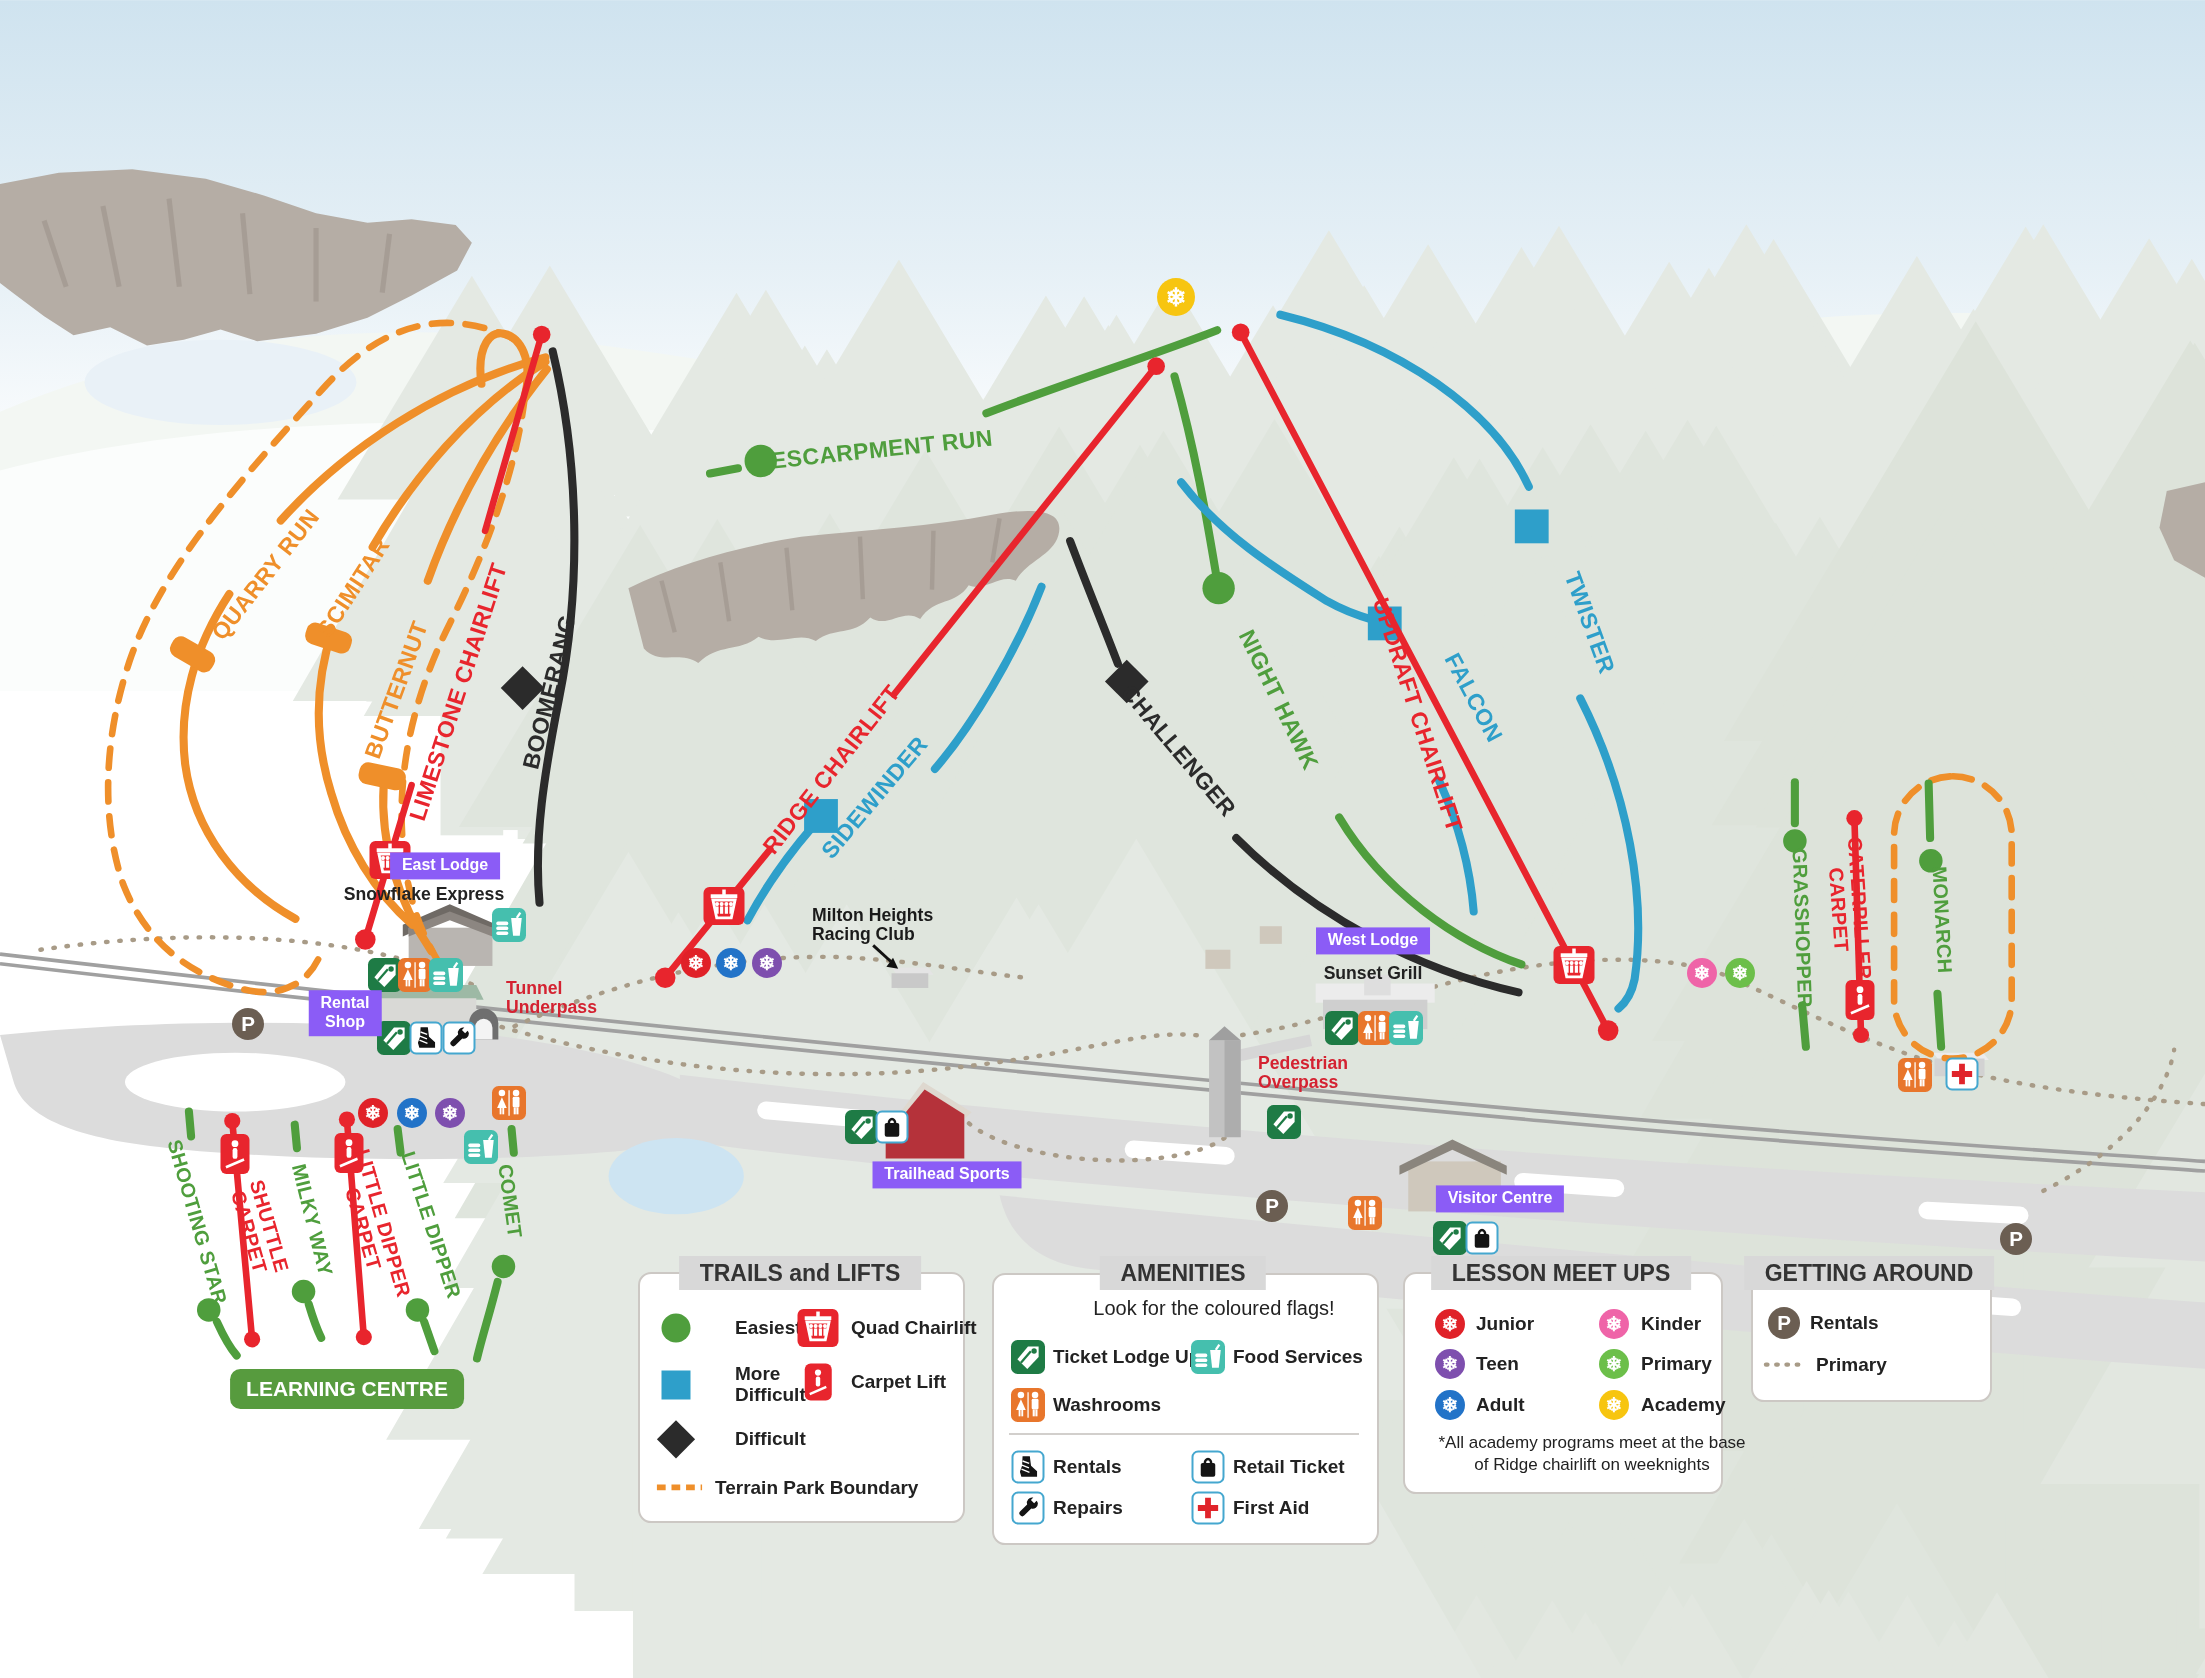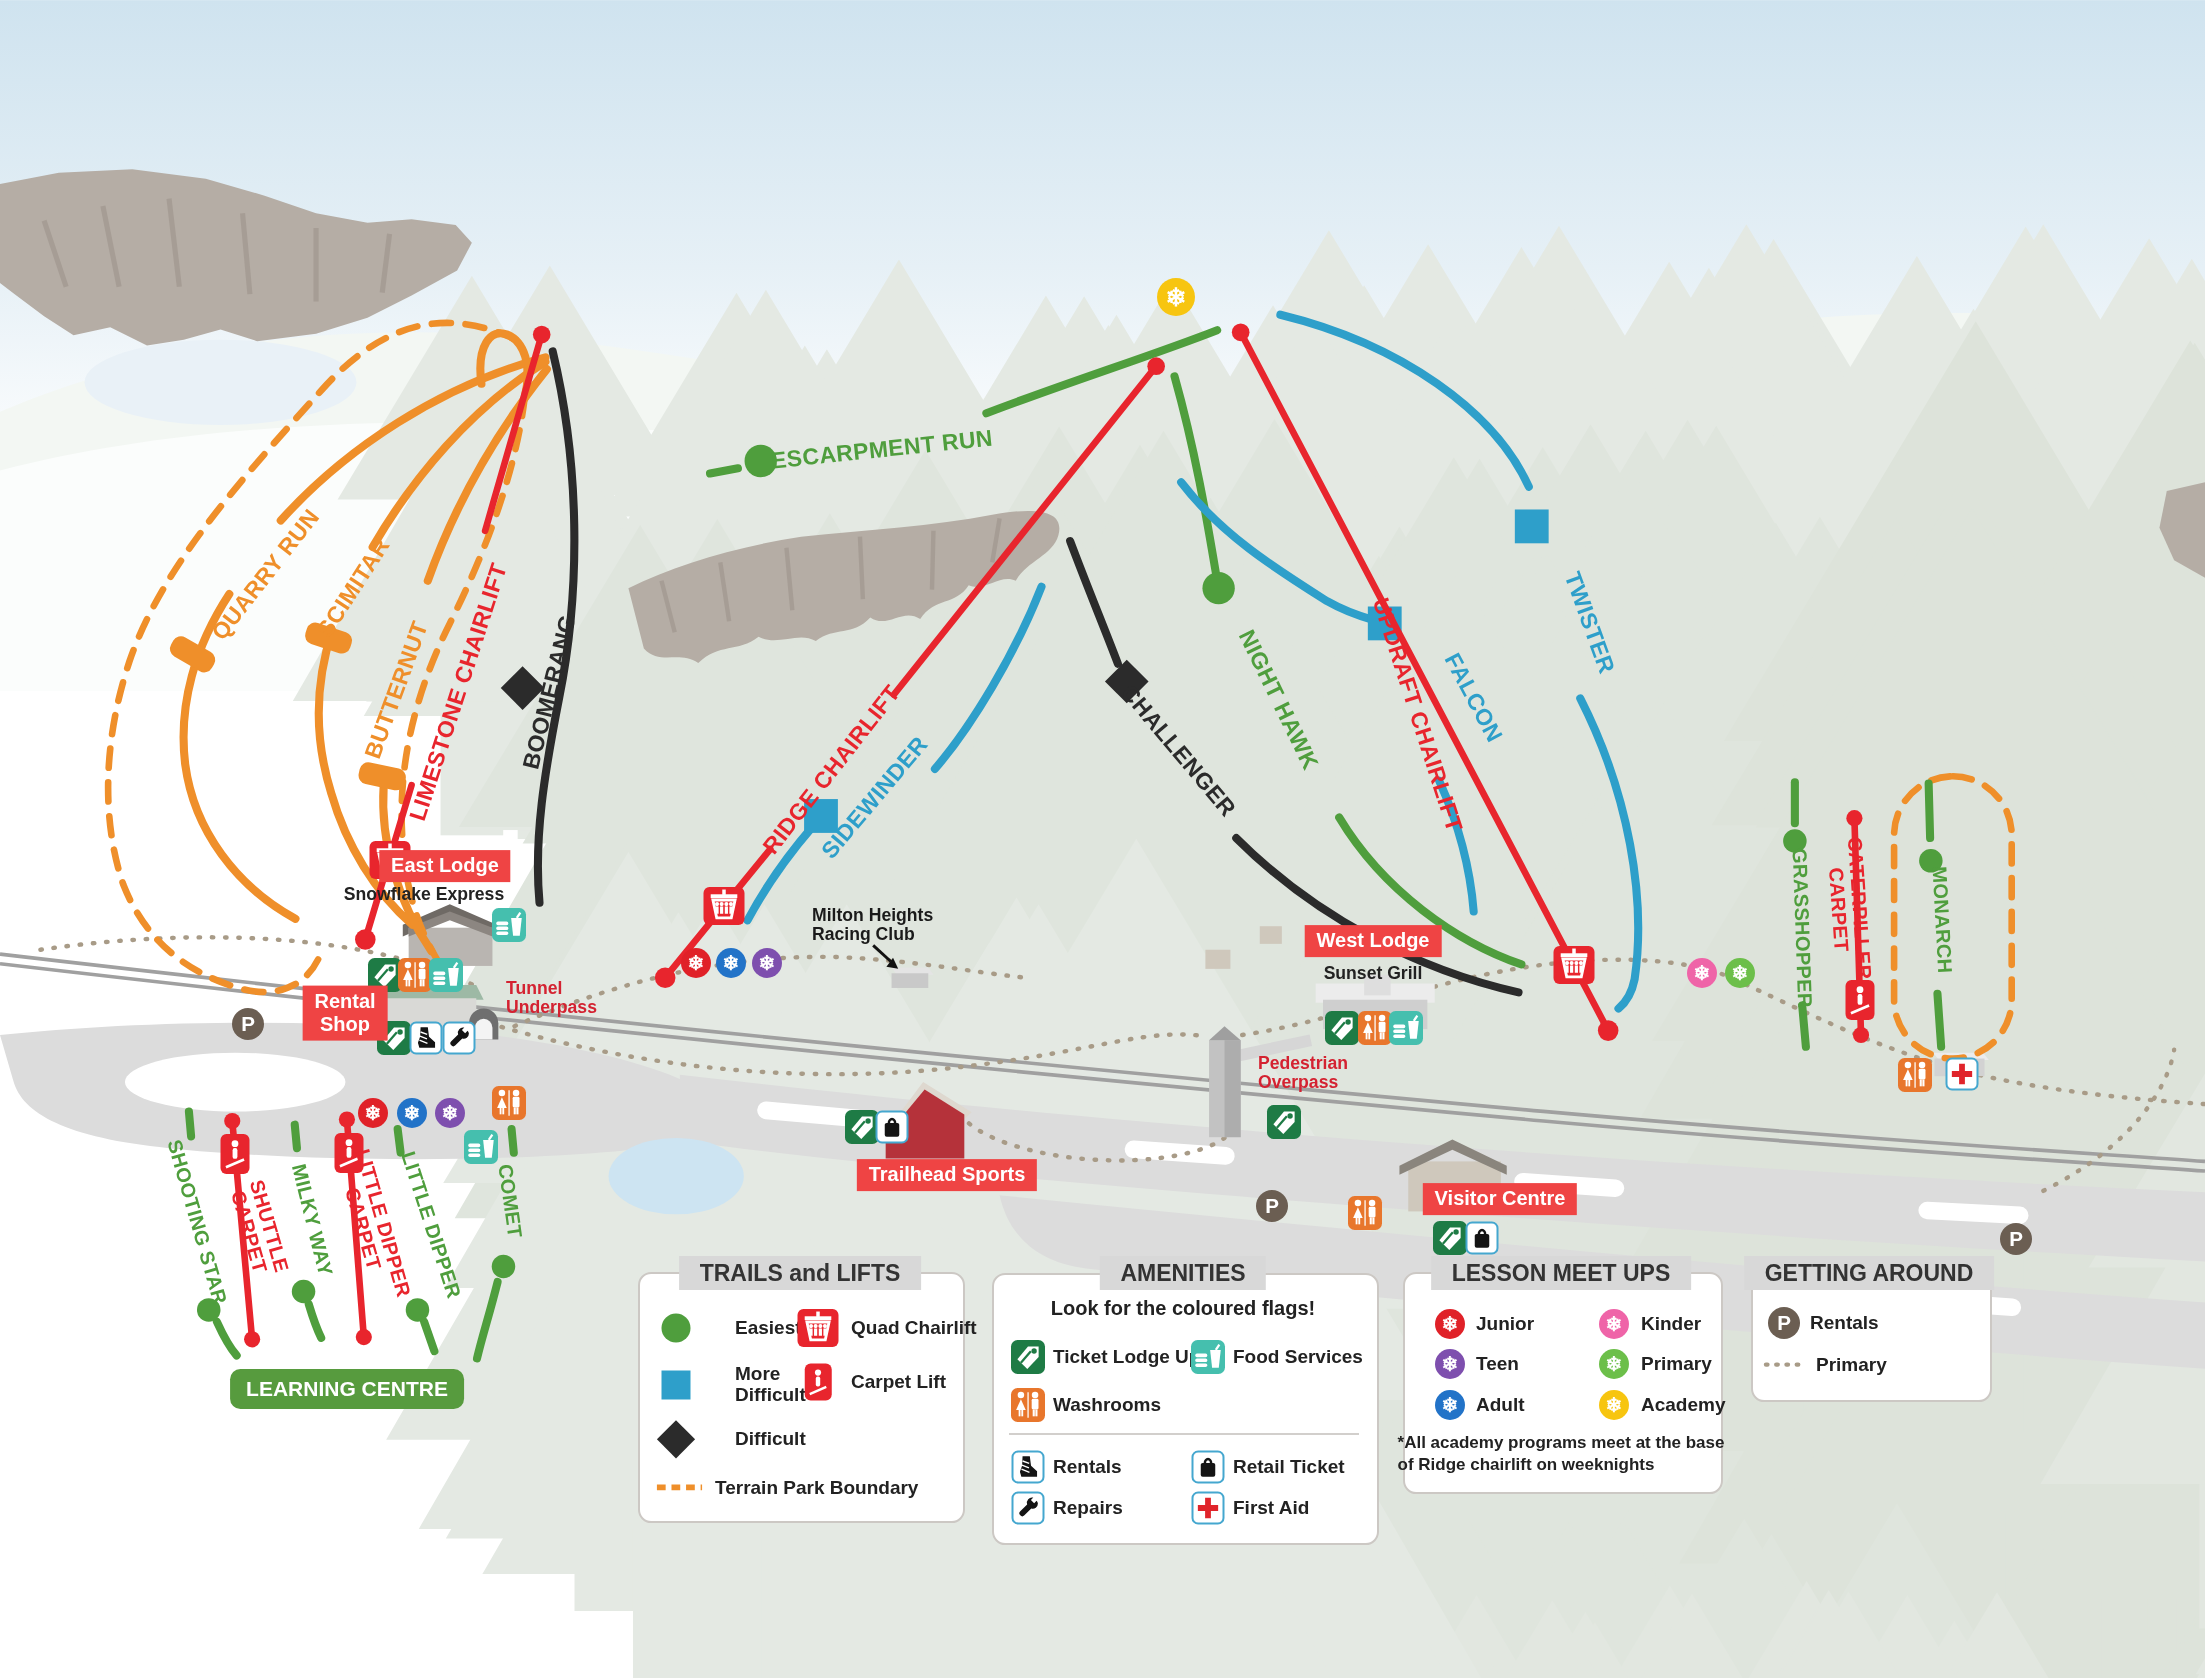--- a/index.html
+++ b/index.html
@@ -4,22 +4,22 @@
 <style>
   html,body{margin:0;padding:0;background:#fff;}
   #stage{position:relative;width:2205px;height:1679px;overflow:hidden;background:#fff;
          font-family:"Liberation Sans",sans-serif;}
   #artwork{position:absolute;left:0;top:0;}
   
   .tl{position:absolute;font-weight:700;font-size:23px;letter-spacing:0.4px;white-space:pre-line;
       text-align:center;line-height:1.04;transform:translate(-50%,-50%) rotate(var(--r,0deg));}
   .sm{font-size:20px;}
   .c-or{color:#ef8f2a}.c-rd{color:#e8252d}.c-gr{color:#4f9e3d}.c-bl{color:#2e9fca}.c-bk{color:#2b2b2b}
-  .plate{position:absolute;transform:translate(-50%,-50%);background:#ef4444;color:#fff;font-weight:700;
-         font-size:20px;padding:4.4px 11.8px;white-space:pre-line;text-align:center;line-height:1.15;}
+  .plate{position:absolute;transform:translate(-50%,-50%);background:#8b5cf6;color:#fff;font-weight:700;
+         font-size:16px;padding:4.4px 11.8px;white-space:pre-line;text-align:center;line-height:1.15;}
   .pill-green{position:absolute;transform:translate(-50%,-50%);background:#579b3e;color:#fff;font-weight:700;
          font-size:21px;padding:7.4px 16px;border-radius:10.3px;white-space:pre-line;line-height:1.2;}
   .blacksub{position:absolute;transform:translate(-50%,-50%);color:#222;font-weight:700;font-size:17.6px;white-space:nowrap;}
   .redtxt{position:absolute;color:#d42231;font-weight:700;font-size:17.6px;white-space:pre-line;line-height:1.1;}
   .bktxt{position:absolute;color:#1a1a1a;font-weight:700;font-size:17.6px;white-space:pre-line;line-height:1.1;}
   
   .ic{position:absolute;width:34px;height:34px;border-radius:6.6px;transform:translate(-50%,-50%);}
   .ic svg{display:block;width:100%;height:100%;}
   .ic-ticket{background:#1e7b45}.ic-wash{background:#e8762c}.ic-food{background:#45bfae}
   .ic-out{background:#fff;border:2.9px solid #45a7cf;width:29px;height:29px;}
@@ -29,22 +29,22 @@
         display:flex;align-items:center;justify-content:center;color:#fff;font-size:20px;font-weight:700;}
   .snow.big{width:38px;height:38px;font-size:25px;}
   .pcirc{position:absolute;transform:translate(-50%,-50%);width:32px;height:32px;border-radius:50%;background:#6b5e52;
         color:#fff;display:flex;align-items:center;justify-content:center;font-weight:700;font-size:20.6px;}
   
   .leg-box{position:absolute;background:#fff;border:2.9px solid #ccc8c4;border-radius:13.2px;}
   .leg-head{position:absolute;transform:translate(-50%,0);background:#d8d8d8;color:#333;font-weight:700;
             font-size:23px;padding:3.7px 20.6px;white-space:nowrap;}
   .leg-item{position:absolute;color:#222;font-weight:700;font-size:19px;white-space:pre-line;line-height:1.1;
             transform:translate(0,-50%);}
-  .leg-note{position:absolute;transform:translate(-50%,0);color:#222;font-weight:700;font-size:17px;
-            white-space:pre-line;line-height:1.3;}
+  .leg-note{position:absolute;transform:translate(-50%,0);color:#222;font-weight:400;font-size:17px;
+            text-align:center;white-space:pre-line;line-height:1.3;margin-left:31px;}
   .lg-circle{position:absolute;transform:translate(-50%,-50%);width:29px;height:29px;border-radius:50%;background:#4f9e3d;}
   .lg-square{position:absolute;transform:translate(-50%,-50%);width:29px;height:29px;background:#2e9fca;}
   .lg-diamond{position:absolute;transform:translate(-50%,-50%) rotate(45deg);width:26.5px;height:26.5px;background:#2b2b2b;}
   .divider{position:absolute;height:1.5px;background:#d2cfcc;}
 </style>
 </head>
 <body>
 
 <svg style="position:absolute;width:0;height:0" aria-hidden="true">
   <defs>

